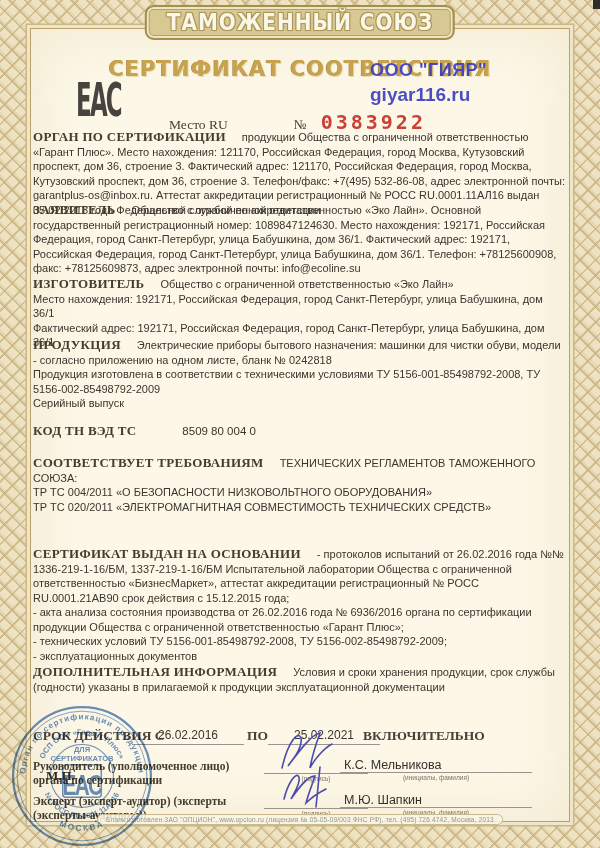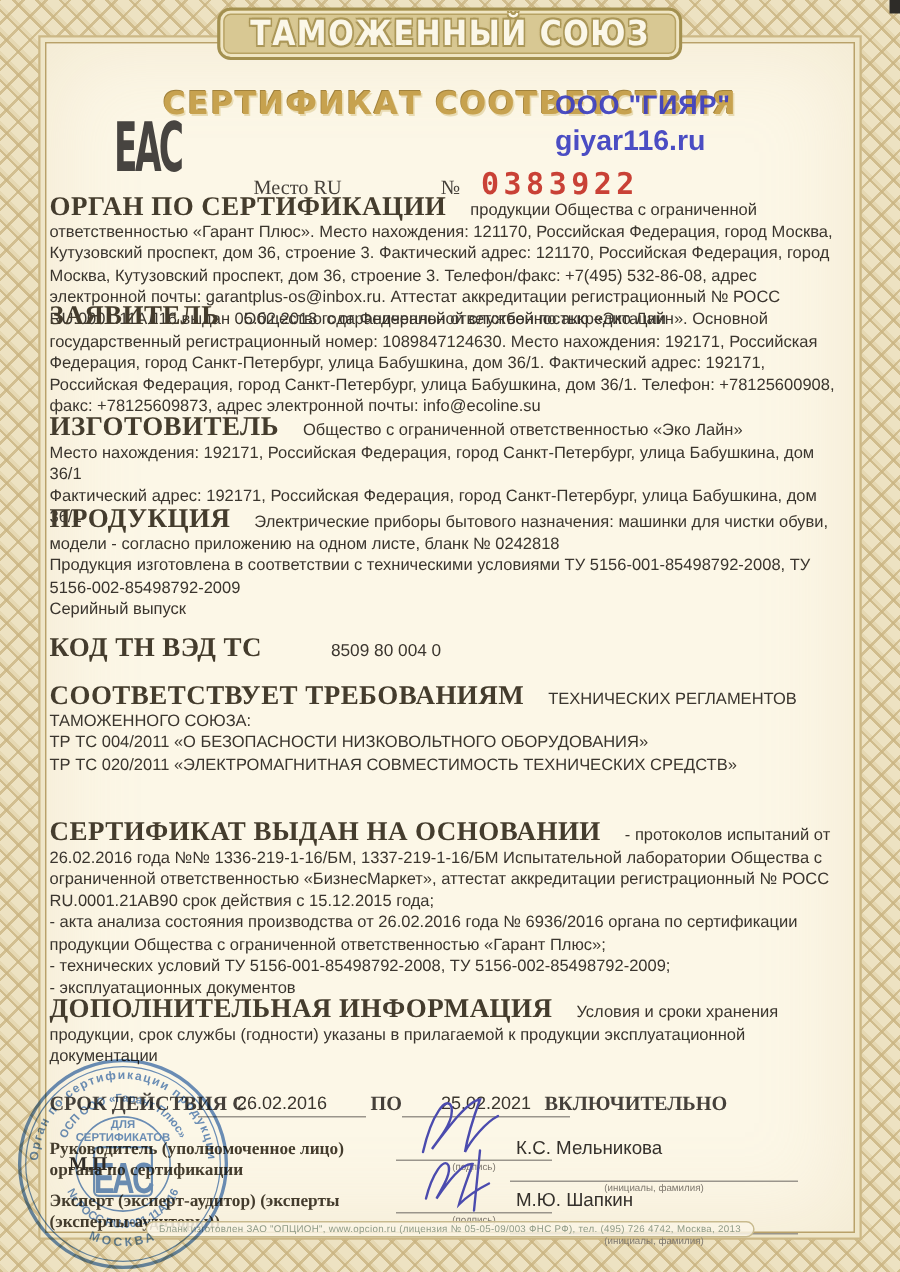--- a/index.html
+++ b/index.html
@@ -53,41 +53,41 @@
     display:inline-block; margin-left:10px; min-width:178px; font-size:12.5px; color:#3a3733;
     border-bottom:1px solid #8d887f; padding:0 4px 1px 4px;
   }
   .seria-no { margin-left:66px; }
   .serial-red {
     margin-left:14px; font-family:"DejaVu Sans Mono", monospace; font-size:20px;
     letter-spacing:3px; color:#c94136; font-weight:bold;
   }
   .sec { position:absolute; left:33px; width:533px; font-size:11px; line-height:14.5px; color:#3a352e; z-index:2; }
   .sh {
-    font-family:"Liberation Serif", serif; font-weight:bold; font-size:18px;
+    font-family:"Liberation Serif", serif; font-weight:bold; font-size:13px;
     color:#443c2d; margin-right:16px; letter-spacing:.3px;
   }
   .code-val { margin-left:30px; font-size:11.5px; }
   .validity { position:absolute; left:0; top:728px; width:600px; z-index:2; }
   .validity .v-lbl { position:absolute; left:33px; top:0; }
   .v-date {
     position:absolute; top:0; width:112px; text-align:center; font-size:12px;
     border-bottom:1px solid #9a958c; padding-bottom:2px;
   }
   .v-from { left:132px; } .v-po { position:absolute; left:247px; top:0; } .v-to { left:268px; }
   .v-incl { position:absolute; left:363px; top:0; }
   .sigrow-role {
     position:absolute; left:33px; width:225px; font-family:"Liberation Serif", serif;
     font-weight:bold; font-size:11.5px; line-height:13.5px; color:#443c2d; z-index:2;
   }
   .sigline { position:absolute; left:264px; width:104px; z-index:2; }
   .sigline .line { border-bottom:1px solid #9a958c; height:16px; }
   .caption { font-size:6.5px; color:#7c766c; text-align:center; margin-top:1px; }
   .nameline { position:absolute; left:340px; width:192px; z-index:2; }
-  .nameline .nm { font-size:12.5px; color:#34302b; padding-left:4px; border-bottom:1px solid #9a958c; padding-bottom:15px; }
+  .nameline .nm { font-size:12.5px; color:#34302b; padding-left:4px; border-bottom:1px solid #9a958c; padding-bottom:0; }
   .sig-svg { position:absolute; left:12px; top:-30px; }
   .stamp { position:absolute; left:6px; top:700px; width:152px; height:152px; z-index:6; opacity:.82; mix-blend-mode:multiply; }
   .mp { position:absolute; left:46px; top:768px; z-index:7; font-family:"Liberation Serif", serif; font-weight:bold; font-size:13px; color:#2e2a25; }
   .footer-pill {
     position:absolute; left:50%; transform:translateX(-50%); top:814px; z-index:5;
     border:1px solid #c8ba8e; border-radius:7px; background:rgba(250,245,229,.85);
     padding:1px 8px; font-size:6.5px; color:#8f9a85; white-space:nowrap; letter-spacing:.2px;
   }
   .corner-mark { position:absolute; right:0; top:0; width:7px; height:9px; background:#2e2c28; z-index:9; }
 </style>

